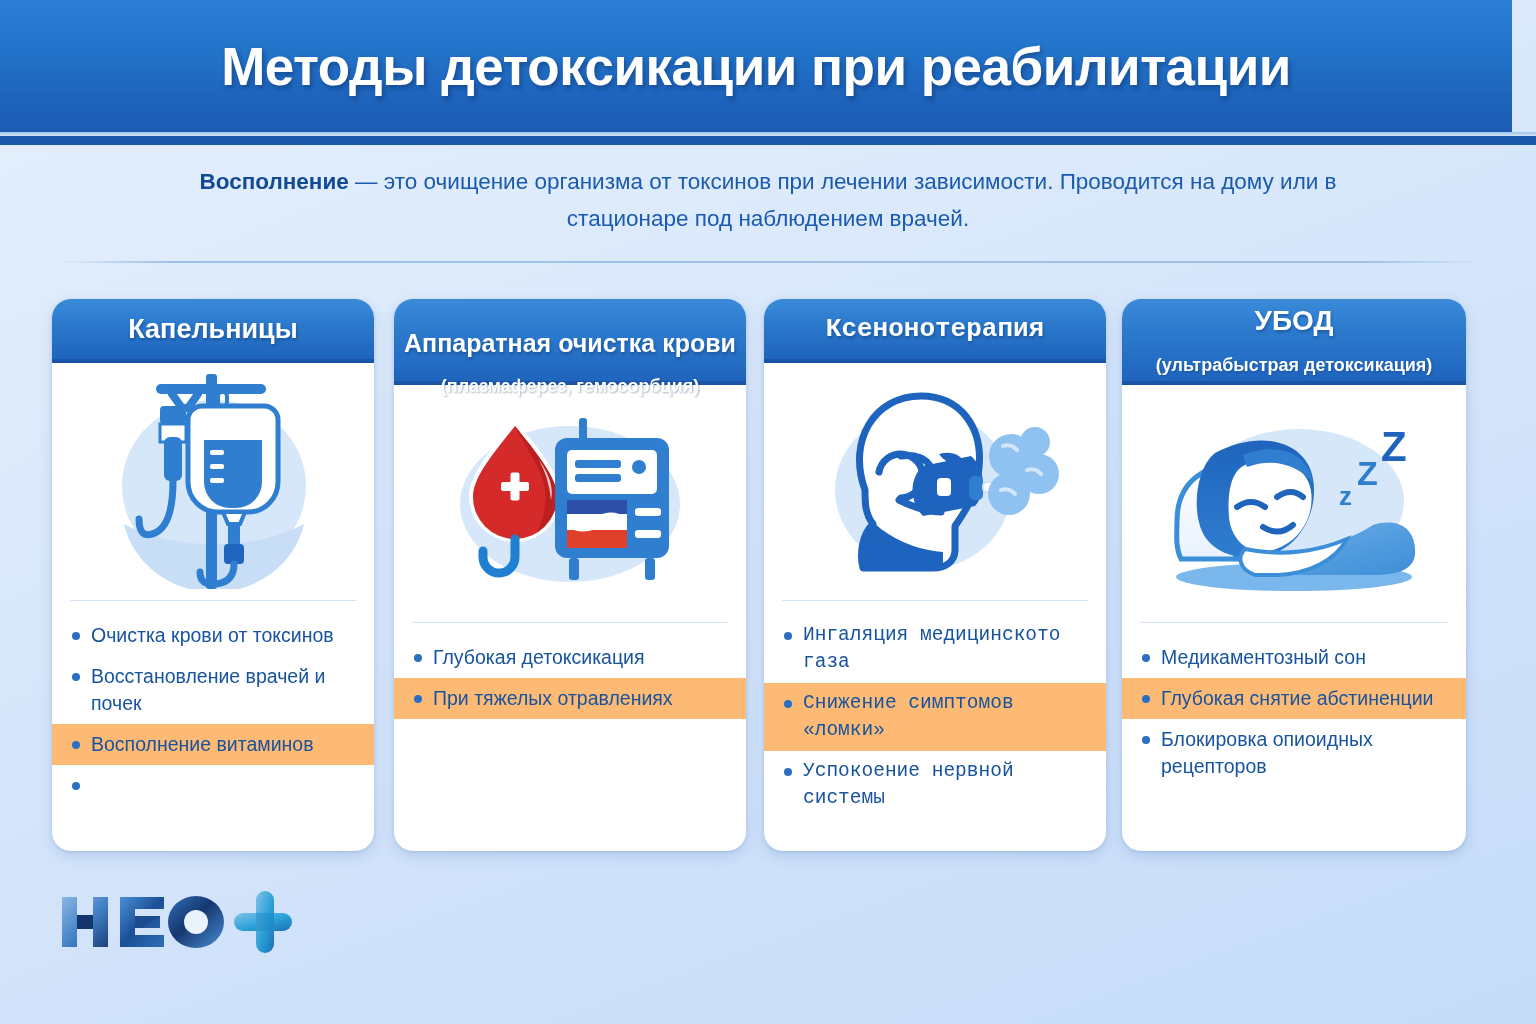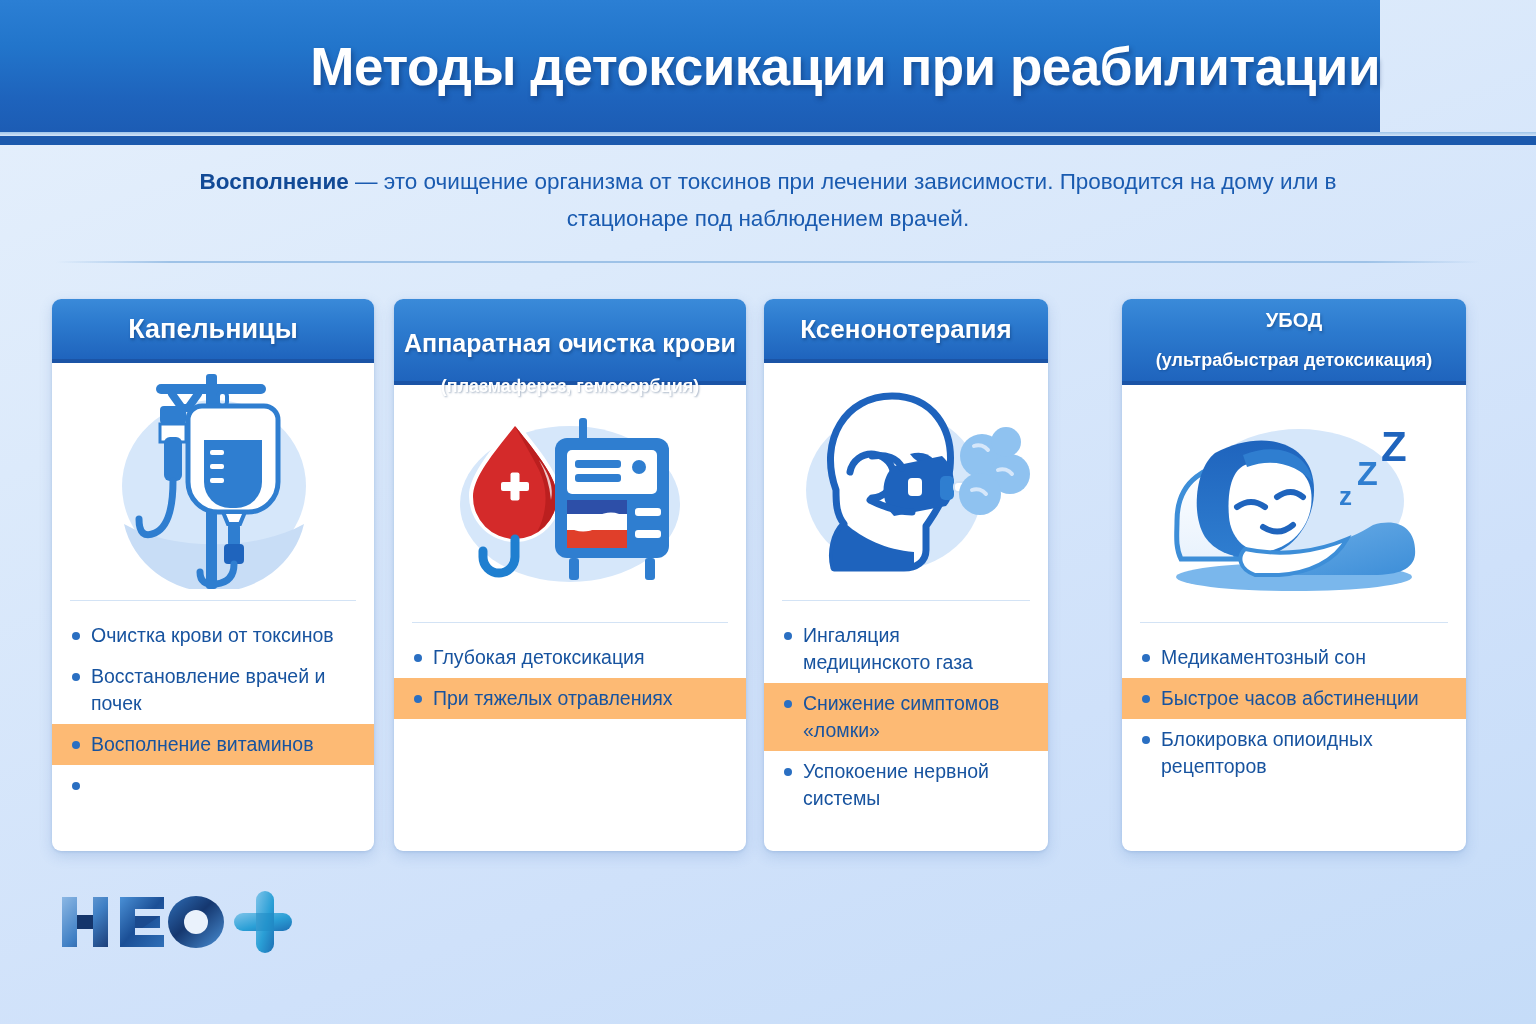--- a/index.html
+++ b/index.html
@@ -5,23 +5,23 @@
   * { margin:0; padding:0; box-sizing:border-box; }
   html,body { width:1536px; height:1024px; }
   body {
     font-family: "Liberation Sans", sans-serif;
     background: linear-gradient(160deg,#e6f0fc 0%,#dceafb 30%,#cfe1fa 70%,#c5dcf8 100%);
     position:relative; overflow:hidden;
   }
 
   
   .header {
-    position:absolute; left:0; top:0; width:1380px; height:132px;
+    position:absolute; left:0; top:0; width:1512px; height:132px;
     background: linear-gradient(180deg,#2b7fd4 0%,#2275cb 35%,#1e63bc 75%,#1c5cb4 100%);
-    display:flex; align-items:center; justify-content:flex-end;
+    display:flex; align-items:center; justify-content:center;
   }
   .header-title {
     color:#ffffff; font-size:53px; font-weight:bold; letter-spacing:-0.5px;
     text-shadow: 2px 3px 5px rgba(10,40,90,.45);
     white-space:nowrap;
   }
   .header-stripe {
     position:absolute; left:0; top:132px; width:1536px; height:9px;
     background: linear-gradient(180deg,#9dc4ea 0%,#cfe2f6 40%,#1b59ad 42%,#1b59ad 100%);
   }
@@ -39,47 +39,47 @@
 
   .divider {
     position:absolute; left:56px; top:261px; width:1424px; height:2px;
     background: linear-gradient(90deg,rgba(150,190,235,0) 0%,#9ec2e7 8%,#9ec2e7 92%,rgba(150,190,235,0) 100%);
   }
 
   
   .cards { position:absolute; left:0; top:299px; width:1536px; height:556px; }
   .card {
     position:absolute; top:0; height:552px;
-    background:#ffffff; border-radius:9px;
+    background:#ffffff; border-radius:19px;
     box-shadow: 0 5px 14px rgba(60,110,180,.20), 0 1px 3px rgba(60,110,180,.18);
     overflow:hidden;
     display:flex; flex-direction:column;
   }
   .card.c0 { left:52px;   width:322px; }
   .card.c1 { left:394px;  width:352px; }
-  .card.c2 { left:764px;  width:284px; }
+  .card.c2 { left:764px;  width:342px;font-family:Liberation Mono, monospace; }
   .card.c3 { left:1122px; width:344px; }
 
   .card-head {
     background: linear-gradient(180deg,#3a8ad9 0%,#2c7ace 40%,#1f64bd 100%);
     border-bottom:4px solid #1b54a6;
     display:flex; flex-direction:column; align-items:center; justify-content:center;
     flex:0 0 auto;
   }
   .card.c0 .card-head, .card.c2 .card-head { height:64px; }
   .card.c1 .card-head, .card.c3 .card-head { height:86px; }
 
   .card-title {
     color:#ffffff; font-weight:bold; text-shadow:1px 2px 3px rgba(10,45,95,.42);
     white-space:nowrap;
   }
   .card.c0 .card-title { font-size:27px; }
   .card.c1 .card-title { font-size:25px;margin-top:45px; }
   .card.c2 .card-title { font-size:26px; }
-  .card.c3 .card-title { font-size:20px; }
+  .card.c3 .card-title { font-size:28px; }
   .card-sub {
     color:#ffffff; font-size:18px; font-weight:bold; margin-top:18px;
     text-shadow:1px 1px 2px rgba(10,45,95,.35); white-space:nowrap;
   }
 
   .card-icon {
     flex:0 0 auto; height:237px;
     display:flex; align-items:center; justify-content:center;
     position:relative;
   }
@@ -292,21 +292,21 @@
       </svg>
     </div>
     <div class="card-sep"></div>
     <div class="bullets">
       <div class="bullet">
         <span class="dot"></span>
         <span class="btxt">Медикаментозный сон</span>
       </div>
       <div class="bullet hl">
         <span class="dot"></span>
-        <span class="btxt">Быстрое часов абстиненции</span>
+        <span class="btxt">Глубокая снятие абстиненции</span>
       </div>
       <div class="bullet">
         <span class="dot"></span>
         <span class="btxt">Блокировка опиоидных рецепторов</span>
       </div>
     </div>
   </div>
 
 </div>
 

